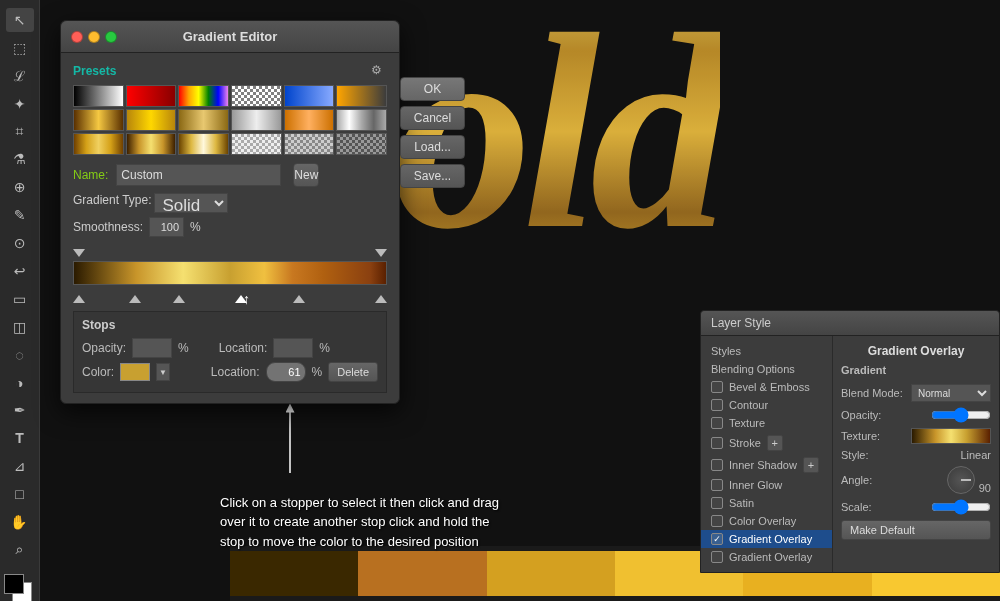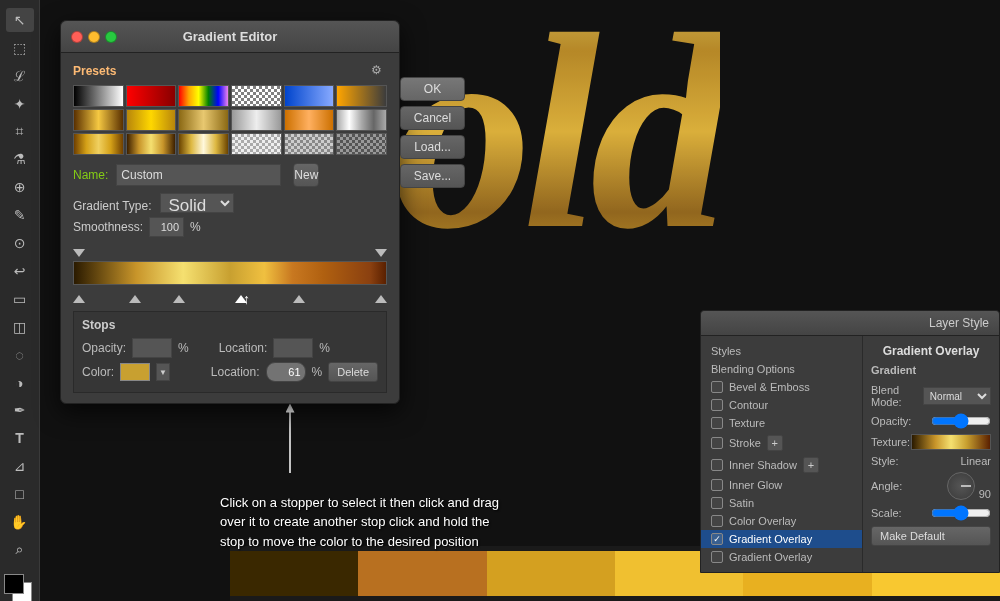--- a/index.html
+++ b/index.html
@@ -141,21 +141,21 @@
     
     .presets-header {
       display: flex;
       align-items: center;
       justify-content: space-between;
       margin-bottom: 6px;
     }
 
     .presets-label {
       font-size: 12px;
-      color: #fdba74;
+      color: #14b8a6;
       font-weight: 600;
     }
 
     .gear-btn {
       width: 16px;
       height: 16px;
       color: #aaa;
       cursor: pointer;
       font-size: 12px;
     }
@@ -206,22 +206,22 @@
       border: 1px solid #444;
       color: #ddd;
       font-size: 12px;
       padding: 2px 4px;
       height: 22px;
     }
 
     
     .type-row {
       display: flex;
-      align-items: flex-end;
-      gap: 8px;
+      align-items: flex-start;
+      gap: 2px;
       margin-bottom: 4px;
       font-size: 12px;
     }
     .type-select {
       background: #555;
       border: 1px solid #444;
       color: #ddd;
       font-size: 17px;
       padding: 1px 4px;
       height: 20px;
@@ -420,29 +420,29 @@
 
     .panel-title {
       background: linear-gradient(180deg, #555 0%, #444 100%);
       padding: 5px 10px;
       font-size: 12px;
       color: #ccc;
       border-bottom: 1px solid #222;
       border-radius: 4px 4px 0 0;
       display: flex;
       align-items: center;
-      justify-content: flex-end;
+      justify-content: flex-start;
     }
 
     .panel-body {
       display: flex;
     }
 
     .panel-left {
-      width: 162px;
+      width: 132px;
       border-right: 1px solid #2a2a2a;
       padding: 6px 0;
     }
 
     .panel-left-item {
       padding: 3px 10px;
       font-size: 11px;
       color: #bbb;
       cursor: pointer;
       display: flex;

